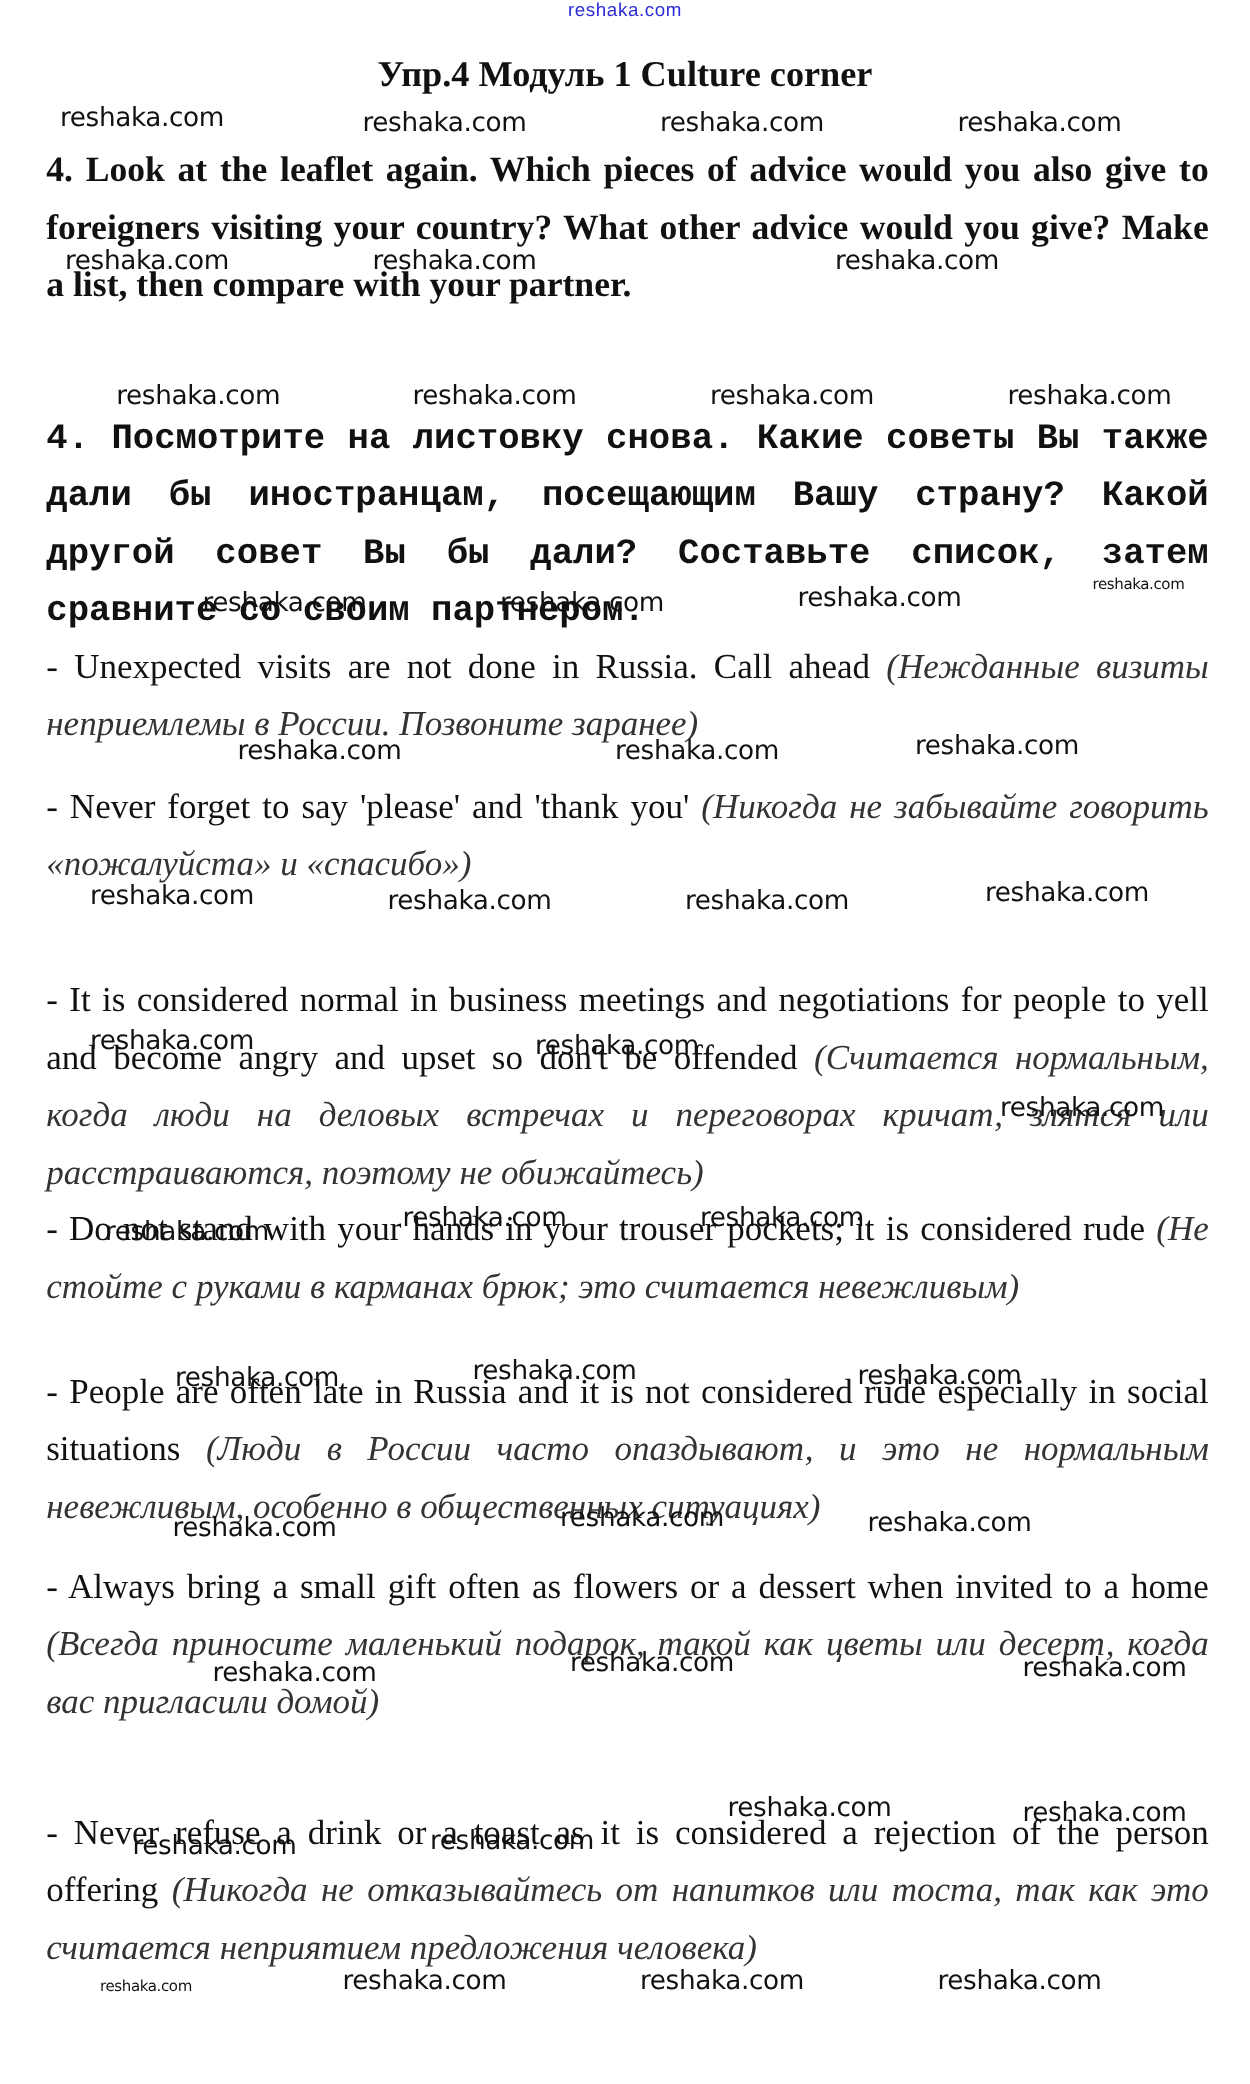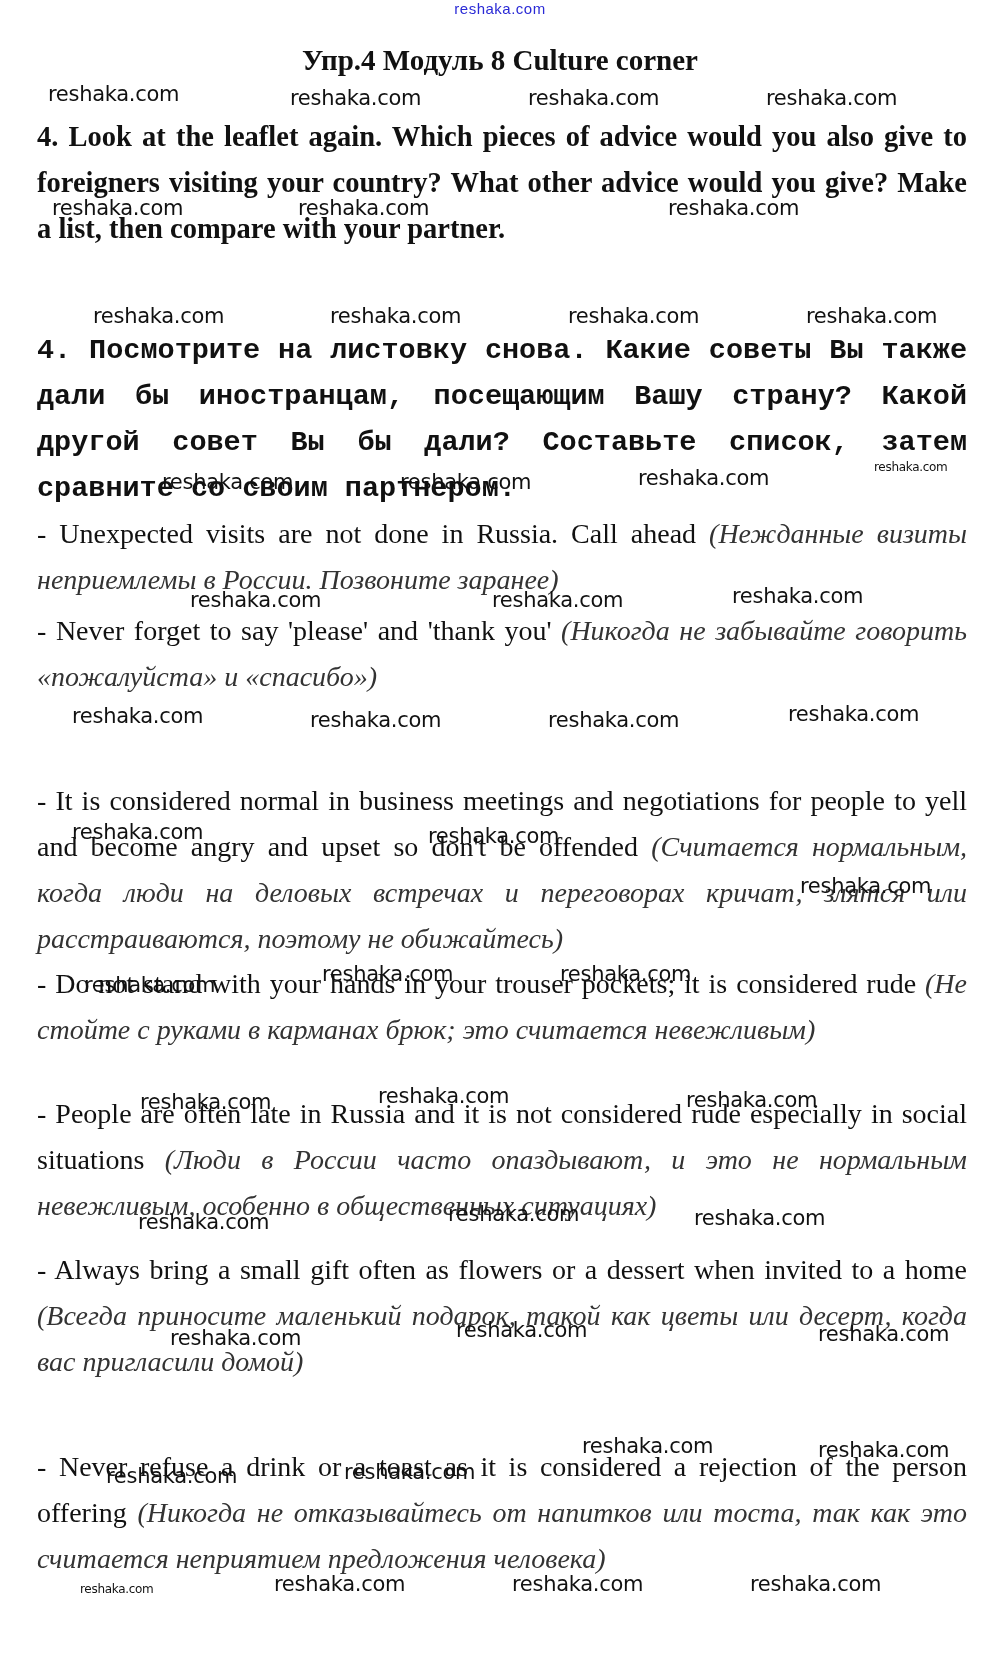--- a/index.html
+++ b/index.html
@@ -10,27 +10,27 @@
   .task{font-weight:bold;font-size:28.5px;line-height:46px;}
   .advice{font-size:28px;line-height:46px;font-family:Liberation Serif, serif;}
   .advice .ru{font-style:italic;color:#333;}
   .wm{position:absolute;font-family:"DejaVu Sans",sans-serif;font-size:21px;color:#111;white-space:nowrap;letter-spacing:-0.3px;}
   .wm.small{font-size:12px;}
 </style>
 </head>
 <body>
 
 <div class="top-wm">reshaka.com</div>
-<div class="title">Упр.4 Модуль 8 Culture corner</div>
+<div class="title">Упр.4 Модуль 1 Culture corner</div>
 
 <div class="para task" style="top:114px;">4. Look at the leaflet again. Which pieces of advice would you also give to foreigners visiting your country? What other advice would you give? Make a list, then compare with your partner.</div>
 <div class="para task" style="top:328px;font-family:Liberation Mono, monospace;">4. Посмотрите на листовку снова. Какие советы Вы также дали бы иностранцам, посещающим Вашу страну? Какой другой совет Вы бы дали? Составьте список, затем сравните со своим партнером.</div>
 
 <div class="para advice" style="top:511px;"><span>- Unexpected visits are not done in Russia. Call ahead</span> <span class="ru">(Нежданные визиты неприемлемы в России. Позвоните заранее)</span></div>
-<div class="para advice" style="top:608px;"><span>- Never forget to say 'please' and 'thank you'</span> <span class="ru">(Никогда не забывайте говорить «пожалуйста» и «спасибо»)</span></div>
+<div class="para advice" style="top:623px;"><span>- Never forget to say 'please' and 'thank you'</span> <span class="ru">(Никогда не забывайте говорить «пожалуйста» и «спасибо»)</span></div>
 <div class="para advice" style="top:778px;"><span>- It is considered normal in business meetings and negotiations for people to yell and become angry and upset so don't be offended</span> <span class="ru">(Считается нормальным, когда люди на деловых встречах и переговорах кричат, злятся или расстраиваются, поэтому не обижайтесь)</span></div>
 <div class="para advice" style="top:935px;margin-top:26px;"><span>- Do not stand with your hands in your trouser pockets; it is considered rude</span> <span class="ru">(Не стойте с руками в карманах брюк; это считается невежливым)</span></div>
 <div class="para advice" style="top:1091px;"><span>- People are often late in Russia and it is not considered rude especially in social situations</span> <span class="ru">(Люди в России часто опаздывают, и это не нормальным невежливым, особенно в общественных ситуациях)</span></div>
 <div class="para advice" style="top:1247px;"><span>- Always bring a small gift often as flowers or a dessert when invited to a home</span> <span class="ru">(Всегда приносите маленький подарок, такой как цветы или десерт, когда вас пригласили домой)</span></div>
 <div class="para advice" style="top:1444px;"><span>- Never refuse a drink or a toast as it is considered a rejection of the person offering</span> <span class="ru">(Никогда не отказывайтесь от напитков или тоста, так как это считается неприятием предложения человека)</span></div>
 
 <div class="wm" style="left:48px;top:82px">reshaka.com</div>
 <div class="wm" style="left:290px;top:86px">reshaka.com</div>
 <div class="wm" style="left:528px;top:86px">reshaka.com</div>
 <div class="wm" style="left:766px;top:86px">reshaka.com</div>

